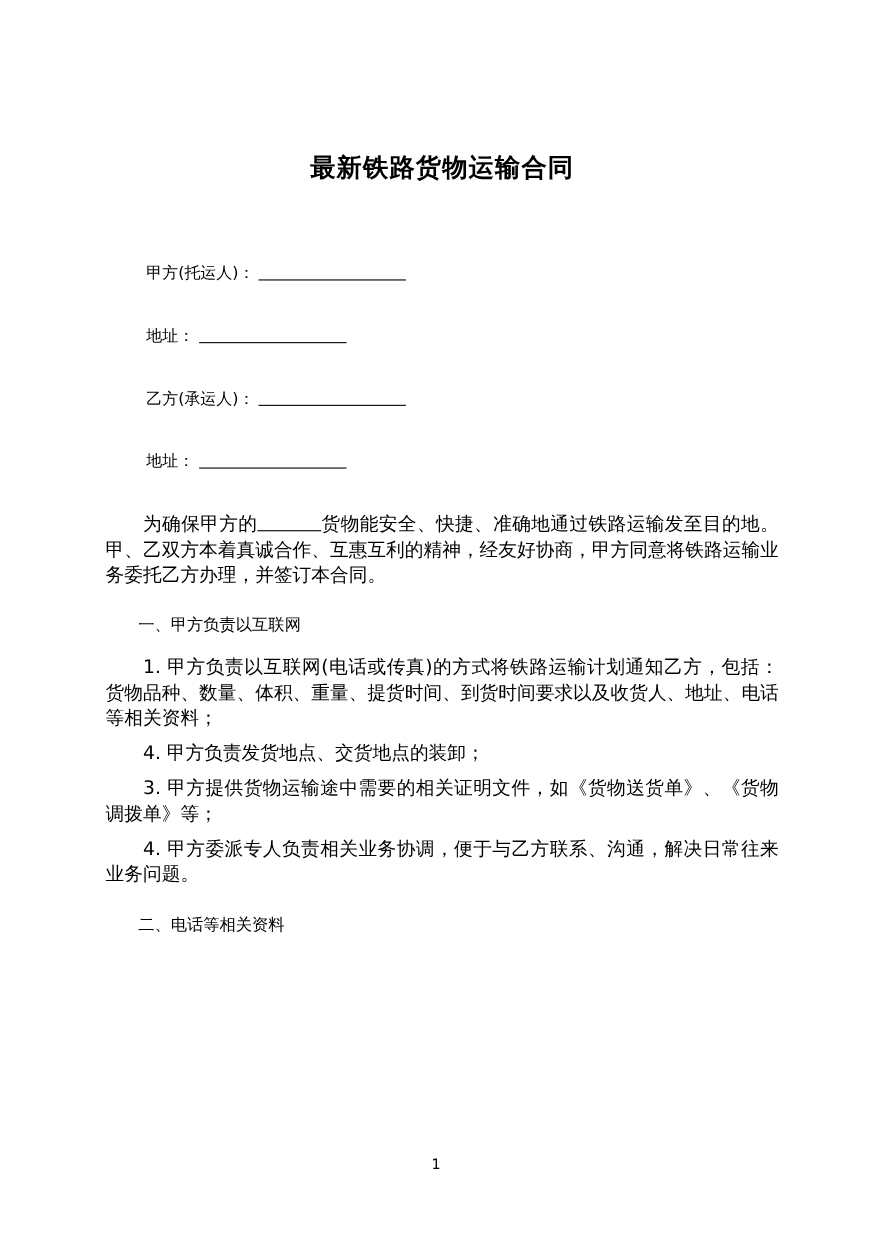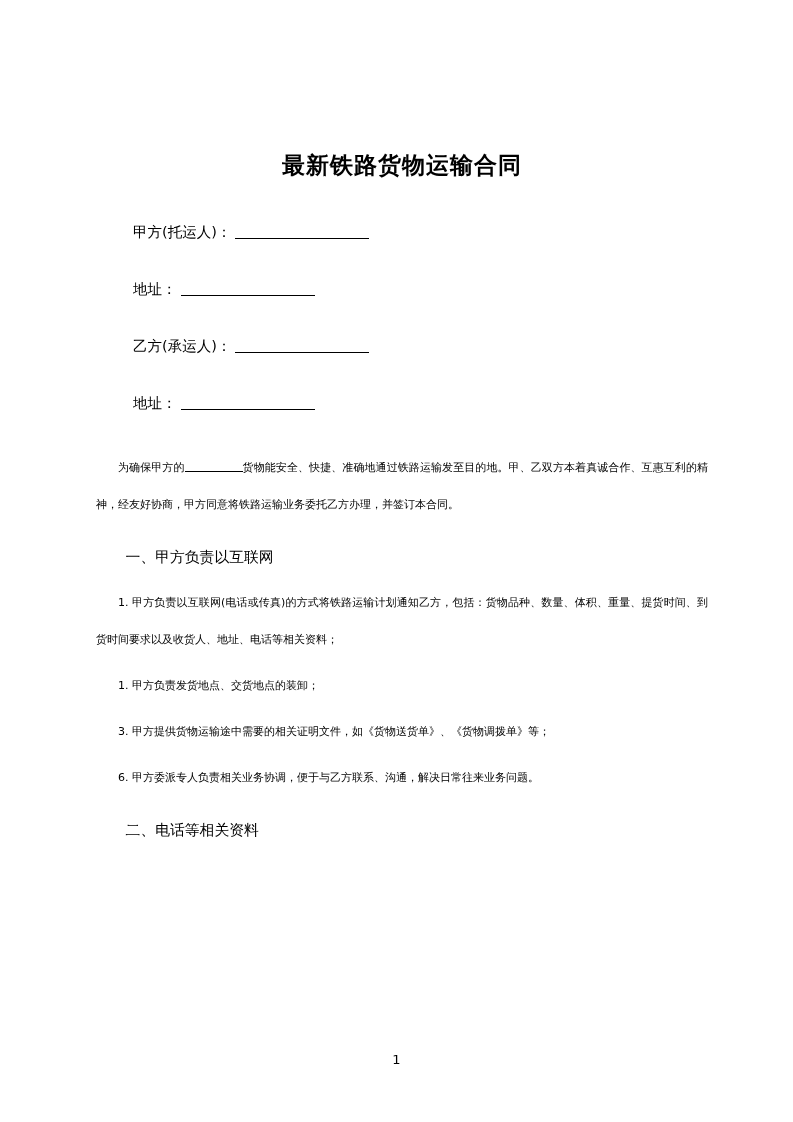--- a/index.html
+++ b/index.html
@@ -16,52 +16,52 @@
     width: 793px;
     height: 1122px;
     margin: 0 auto;
     background: #ffffff;
     box-sizing: border-box;
     overflow: hidden;
   }
   .content {
     position: absolute;
     left: 96px;
-    top: 12px;
+    top: 0;
     width: 612px;
   }
   .doc-title {
     text-align: center;
     font-size: 23px;
     font-weight: bold;
     letter-spacing: 1px;
     margin-top: 136px;
     line-height: 34px;
   }
   .party-block {
-    margin-top: 39px;
+    margin-top: 68px;
   }
   .party-line {
     font-size: 14.5px;
     line-height: 22px;
     margin-bottom: 35px;
     padding-left: 37px;
     white-space: nowrap;
   }
   .blank {
     display: inline-block;
     border-bottom: 1px solid #000;
     width: 134px;
     height: 14px;
     vertical-align: -2px;
     margin-left: 4px;
   }
   .para {
-    font-size: 11px;
-    line-height: 37px;
+    font-size: 17px;
+    line-height: 23px;
     text-align: justify;
     text-justify: inter-ideograph;
     margin: 0 0 11px 0;
     text-indent: 2em;
   }
   .para.tight {
     margin-bottom: 9px;
   }
   .inline-blank {
     display: inline-block;
@@ -108,22 +108,22 @@
       </div>
     </div>
 
     <p class="para">
       <span>为确保甲方的</span><span class="inline-blank"></span><span>货物能安全、快捷、准确地通过铁路运输发至目的地。甲、乙双方本着真诚合作、互惠互利的精神，经友好协商，甲方同意将铁路运输业务委托乙方办理，并签订本合同。</span>
     </p>
 
     <div class="section-head">一、甲方负责以互联网</div>
 
     <p class="para tight">1. 甲方负责以互联网(电话或传真)的方式将铁路运输计划通知乙方，包括：货物品种、数量、体积、重量、提货时间、到货时间要求以及收货人、地址、电话等相关资料；</p>
-    <p class="para tight">1. 甲方负责发货地点、交货地点的装卸；</p>
+    <p class="para tight">4. 甲方负责发货地点、交货地点的装卸；</p>
     <p class="para tight">3. 甲方提供货物运输途中需要的相关证明文件，如《货物送货单》、《货物调拨单》等；</p>
-    <p class="para tight">6. 甲方委派专人负责相关业务协调，便于与乙方联系、沟通，解决日常往来业务问题。</p>
+    <p class="para tight">4. 甲方委派专人负责相关业务协调，便于与乙方联系、沟通，解决日常往来业务问题。</p>
 
     <div class="section-head">二、电话等相关资料</div>
 
   </div>
 
   <div class="page-number">1</div>
 </div>
 
 </body></html>

